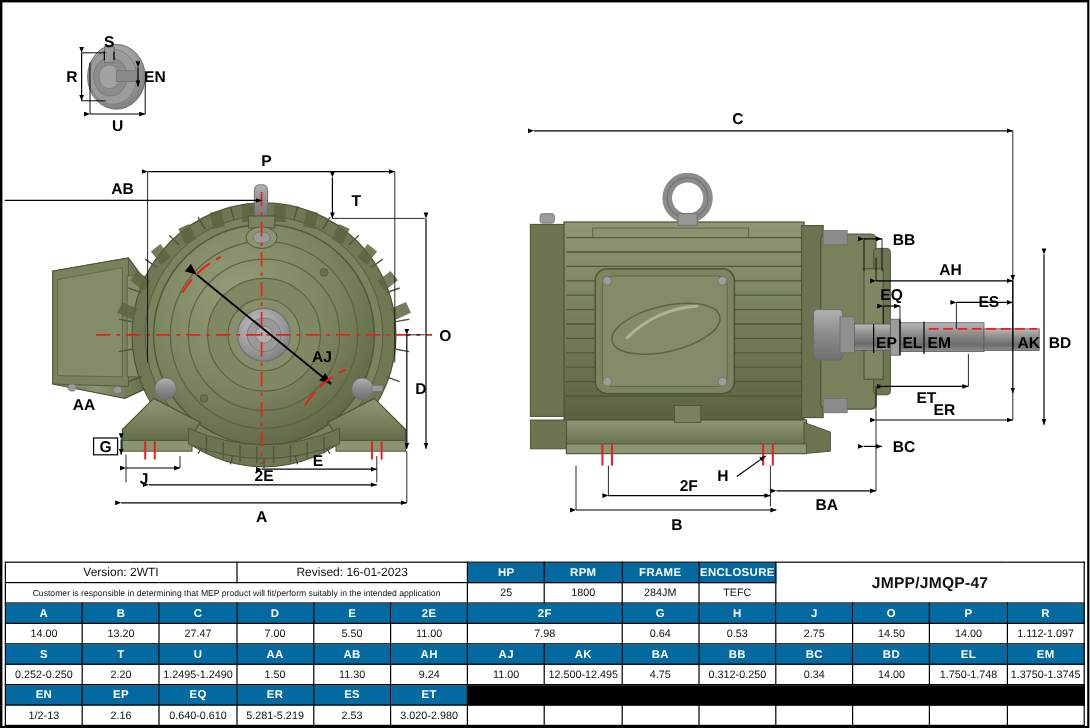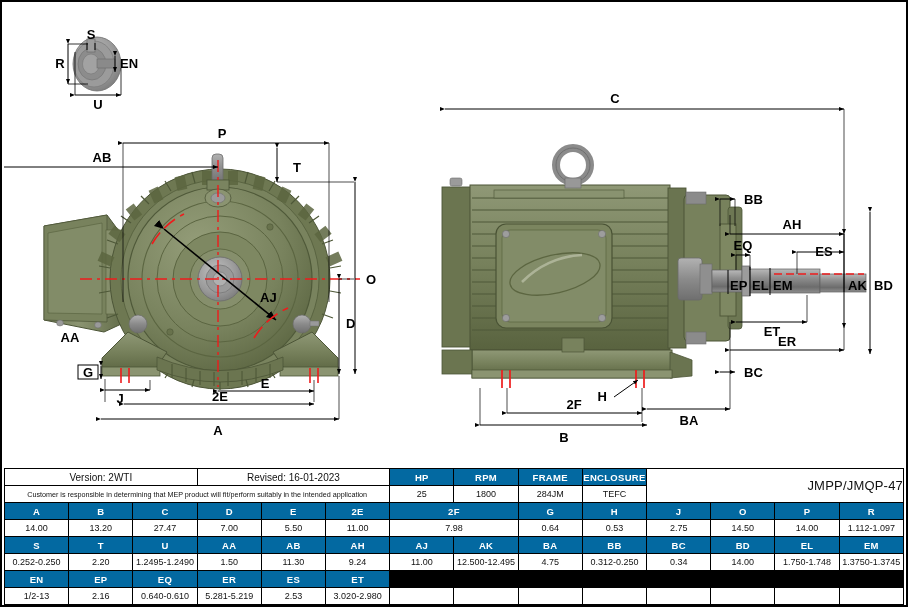--- a/index.html
+++ b/index.html
@@ -15,21 +15,21 @@
 
   
   #spec{position:absolute;left:2px;top:466px;width:900px;border-collapse:collapse;
         table-layout:fixed;font-size:9px;}
   #spec td{border:1px solid #000;text-align:center;padding:1px 0;height:14px;
            font-family:"Liberation Sans",sans-serif;color:#111;}
   #spec td.hdr{background:#0369a1;color:#fff;font-weight:bold;font-size:9.5px;letter-spacing:.3px;}
   #spec td.blank{background:#000;border-color:#000;}
   #spec td.meta{font-size:10px;}
   #spec td.note{font-size:7.2px;margin-top:38px;}
-  #spec td.model{font-weight:normal;font-size:13px;letter-spacing:.2px;text-align:right;}
+  #spec td.model{font-weight:bold;font-size:13px;letter-spacing:.2px;}
 </style>
 </head>
 <body>
 
 <div id="sheet">
 
   <div id="drawing">
   <svg viewBox="0 0 904 460" xmlns="http://www.w3.org/2000/svg">
     <defs>
       <marker id="ar" markerWidth="7" markerHeight="7" refX="6" refY="2.5" orient="auto">

